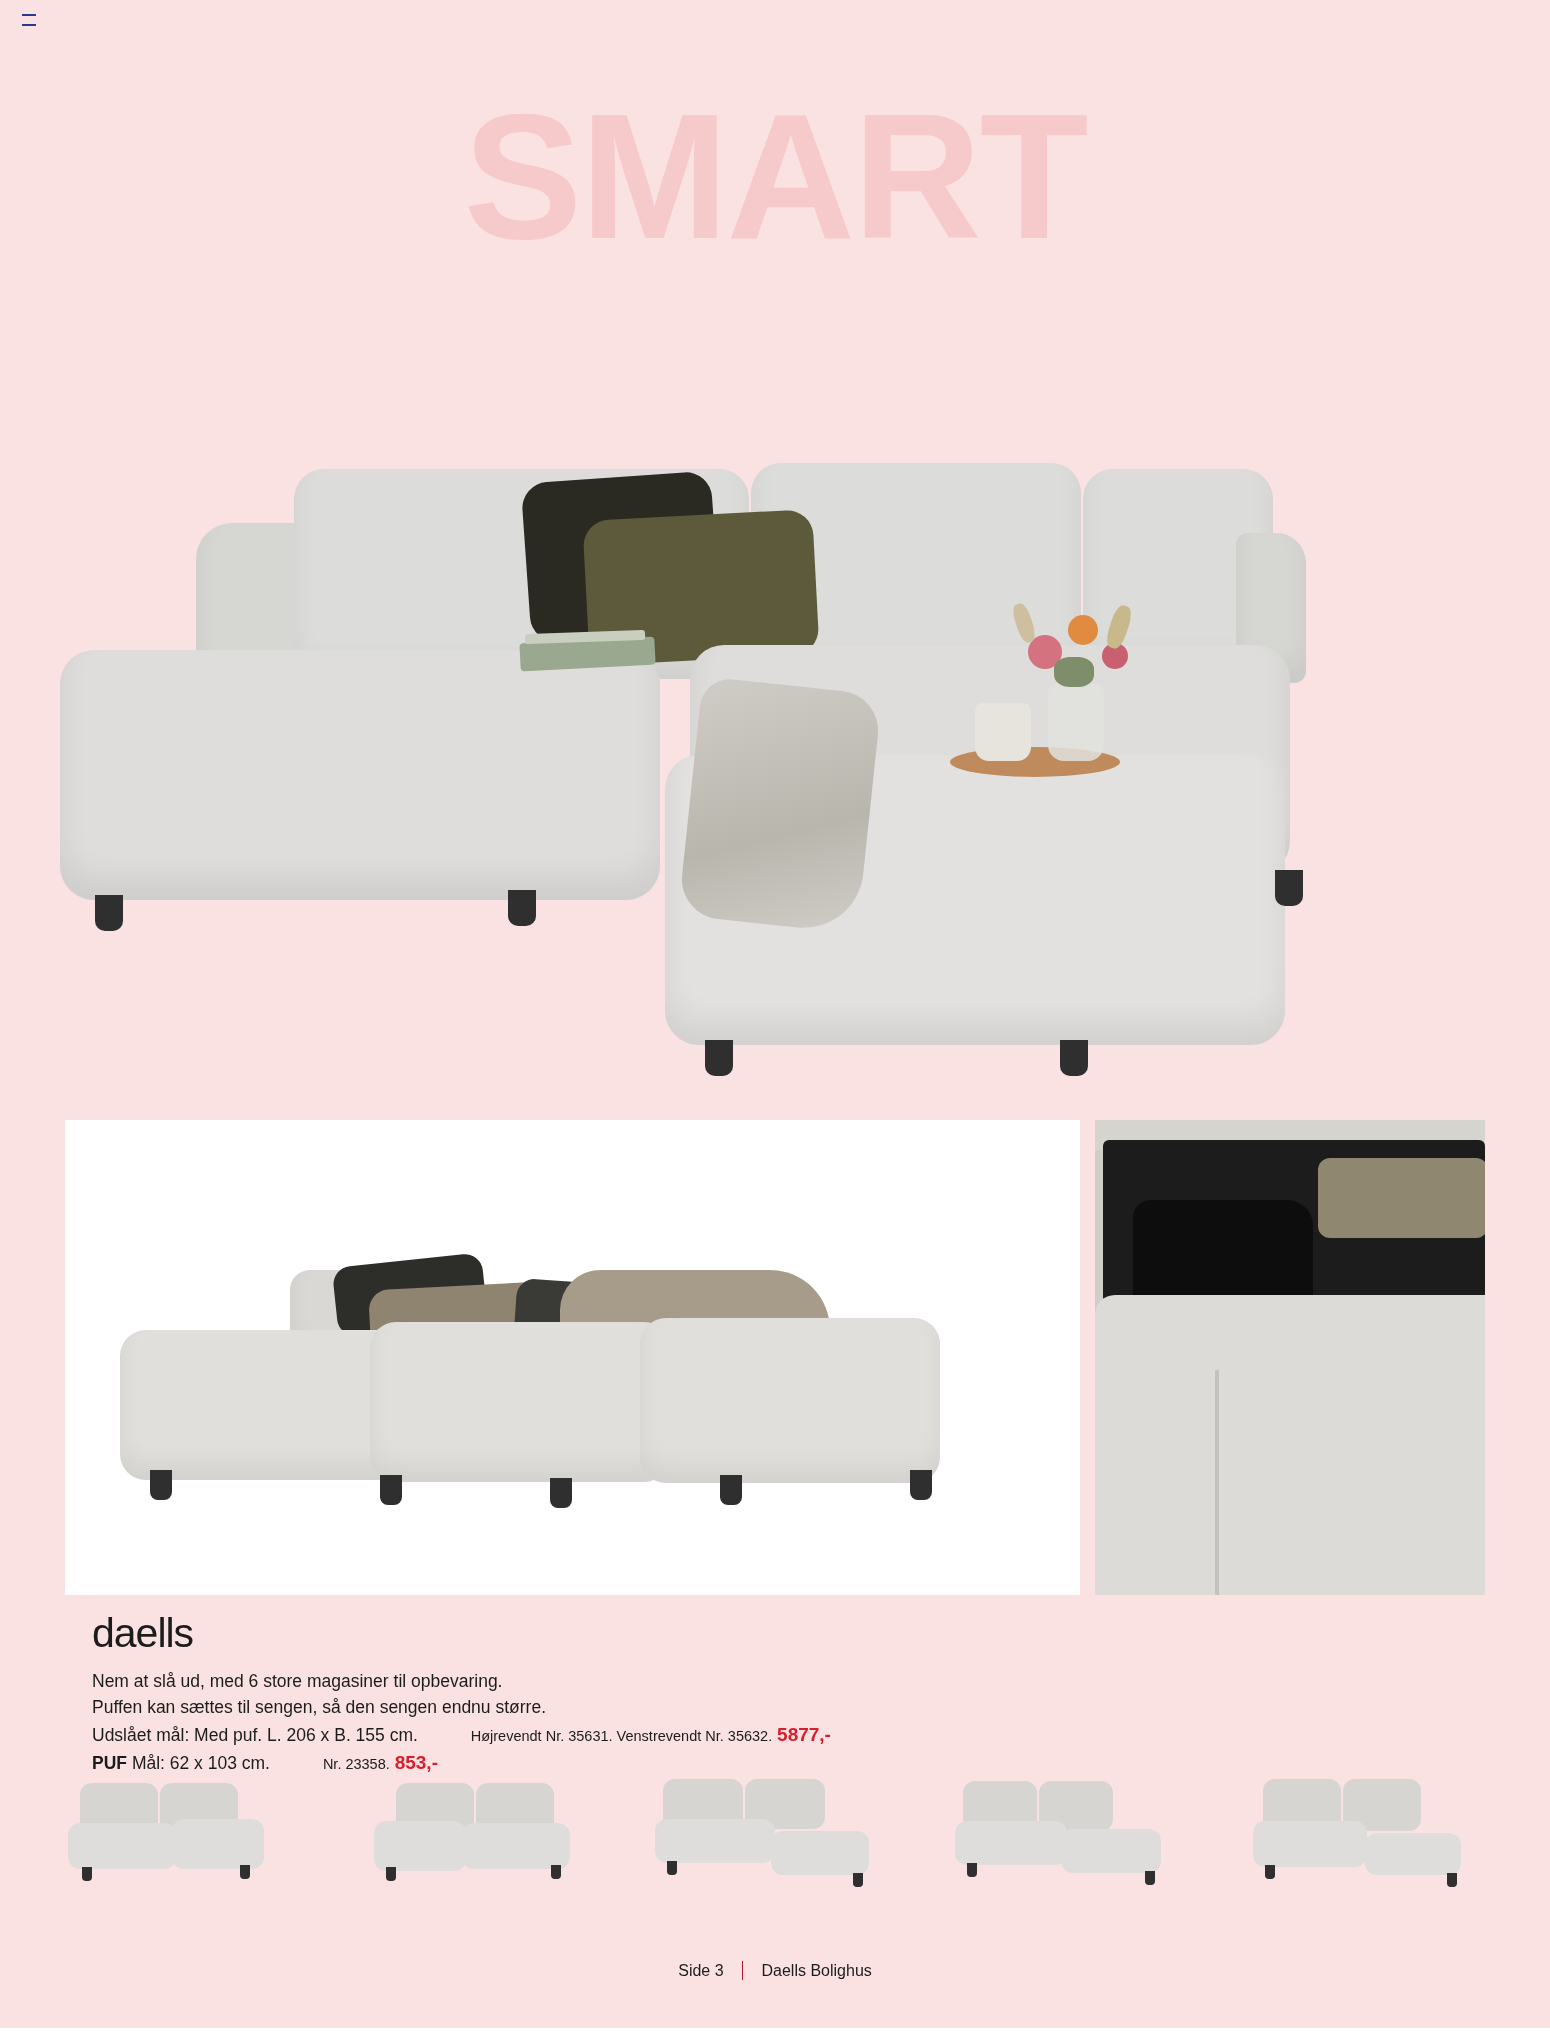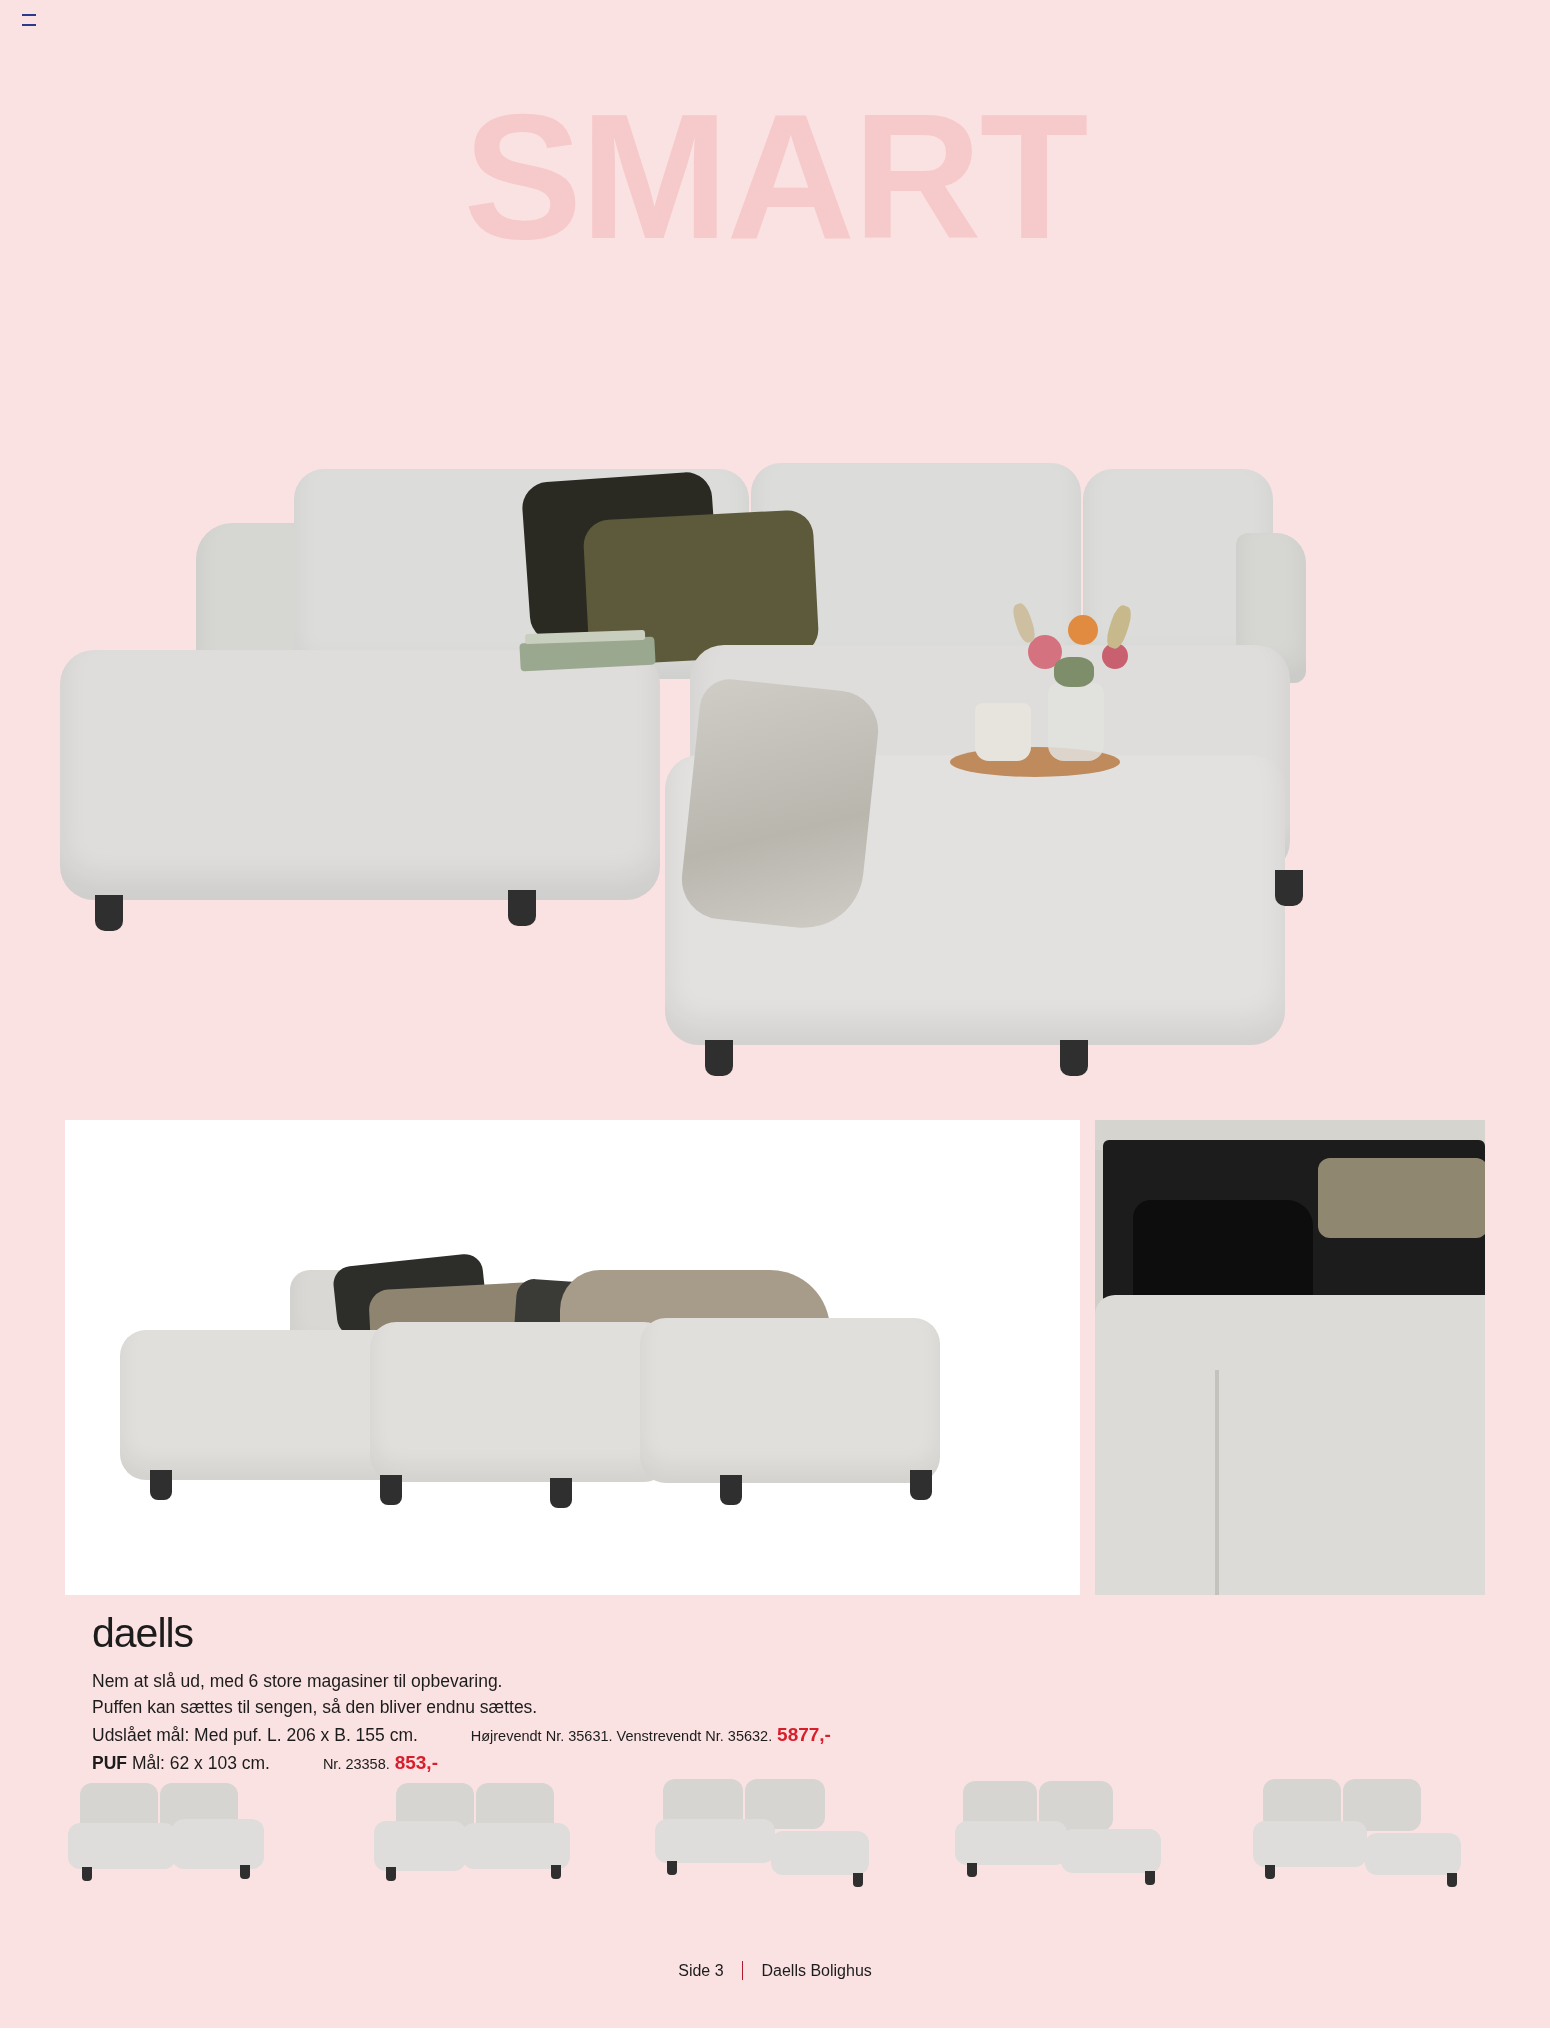--- a/index.html
+++ b/index.html
@@ -366,21 +366,21 @@
       </div>
       <div class="store-sofa"></div>
       <div class="store-seam"></div>
     </div>
   </div>
 
   <div class="textblock">
     <h2 class="brand">daells</h2>
     <p class="desc">
       <span class="line">Nem at slå ud, med 6 store magasiner til opbevaring.</span>
-      <span class="line">Puffen kan sættes til sengen, så den bliver endnu sættes.</span>
+      <span class="line">Puffen kan sættes til sengen, så den sengen endnu større.</span>
       <span class="line">
         <span>Udslået mål: Med puf. L. 206 x B. 155 cm.</span>
         <span class="small">Højrevendt Nr. 35631. Venstrevendt Nr. 35632.</span>
         <span class="price">5877,-</span>
       </span>
       <span class="line">
         <span class="puf-label">PUF</span>
         <span>Mål: 62 x 103 cm.</span>
         <span class="small">Nr. 23358.</span>
         <span class="price">853,-</span>

